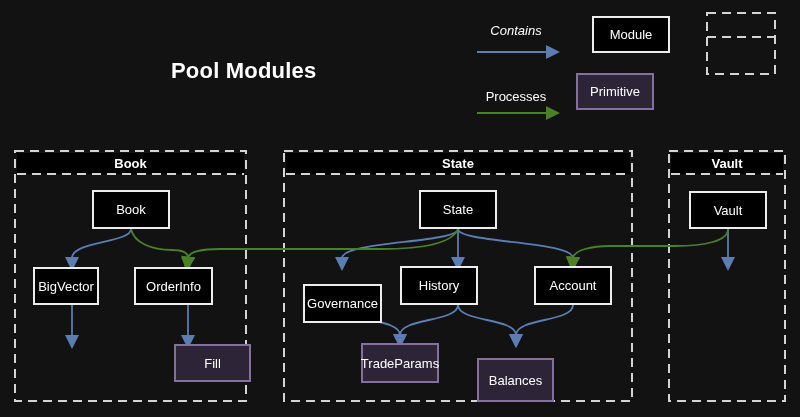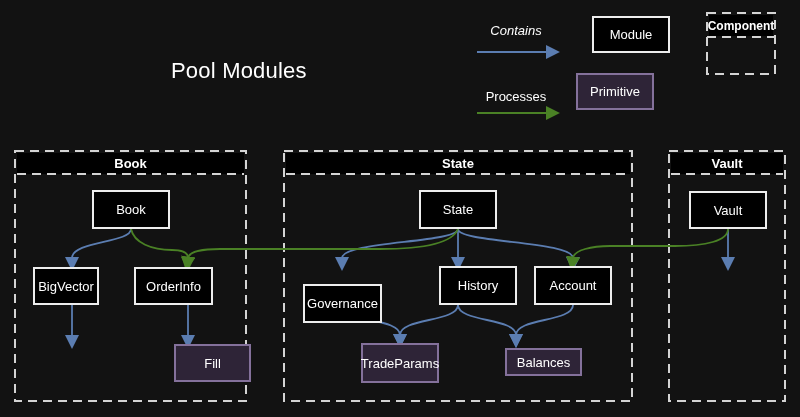--- a/index.html
+++ b/index.html
@@ -13,21 +13,21 @@
   body{
     width:800px;height:417px;overflow:hidden;
     background:var(--background);
     font-family:"Liberation Sans", sans-serif;
     color:var(--text);
     position:relative;
   }
   .stage{position:absolute;inset:0;width:800px;height:417px;}
   .page-title{
     position:absolute;left:171px;top:58px;
-    font-size:22px;font-weight:normal;letter-spacing:0.2px;
+    font-size:22px;font-weight:bold;letter-spacing:0.2px;
     color:var(--text);white-space:nowrap;
   }
   
   .legend-label{
     position:absolute;width:78px;text-align:center;
     font-size:13px;color:var(--text);white-space:nowrap;
   }
   .legend-contains{left:477px;top:23px;font-style:italic;}
   .legend-processes{left:477px;top:89px;}
   
@@ -69,21 +69,20 @@
 <div class="stage">
 
   <div class="page-title">Pool Modules</div>
 
   <div class="legend-label legend-contains">Contains</div>
   <div class="legend-label legend-processes">Processes</div>
 
   <div class="group-titlebar" style="left:17px;top:153px;width:227px;">Book</div>
   <div class="group-titlebar" style="left:286px;top:153px;width:344px;">State</div>
   <div class="group-titlebar" style="left:671px;top:153px;width:112px;">Vault</div>
-  <div class="component-title">Component</div>
 
   <svg class="layer" width="800" height="417" viewBox="0 0 800 417">
     <defs>
       <marker id="arrow-contains" viewBox="0 0 10 10" refX="1" refY="5" markerWidth="8" markerHeight="8" orient="auto">
         <path d="M0,0 L10,5 L0,10 z"></path>
       </marker>
       <marker id="arrow-processes" viewBox="0 0 10 10" refX="1" refY="5" markerWidth="8" markerHeight="8" orient="auto">
         <path d="M0,0 L10,5 L0,10 z"></path>
       </marker>
     </defs>
@@ -121,20 +120,20 @@
   <div class="node module" style="left:592px;top:16px;width:78px;height:37px;">Module</div>
   <div class="node primitive" style="left:576px;top:73px;width:78px;height:37px;">Primitive</div>
 
   <div class="node module" style="left:92px;top:190px;width:78px;height:39px;">Book</div>
   <div class="node module" style="left:33px;top:267px;width:66px;height:38px;">BigVector</div>
   <div class="node module" style="left:134px;top:267px;width:79px;height:38px;">OrderInfo</div>
   <div class="node primitive" style="left:150px;top:344px;width:77px;height:38px;margin-left:24px;">Fill</div>
 
   <div class="node module" style="left:419px;top:190px;width:78px;height:39px;">State</div>
   <div class="node module" style="left:303px;top:284px;width:79px;height:39px;">Governance</div>
-  <div class="node module" style="left:439px;top:266px;width:78px;height:39px;">History</div>
+  <div class="node module" style="left:400px;top:266px;width:78px;height:39px;">History</div>
   <div class="node module" style="left:534px;top:266px;width:78px;height:39px;">Account</div>
   <div class="node primitive" style="left:361px;top:343px;width:78px;height:40px;">TradeParams</div>
-  <div class="node primitive" style="left:477px;top:348px;width:77px;height:28px;margin-left:28px;">Balances</div>
+  <div class="node primitive" style="left:477px;top:358px;width:77px;height:44px;">Balances</div>
 
   <div class="node module" style="left:689px;top:191px;width:78px;height:38px;">Vault</div>
 
 </div>
 
 </body></html>

